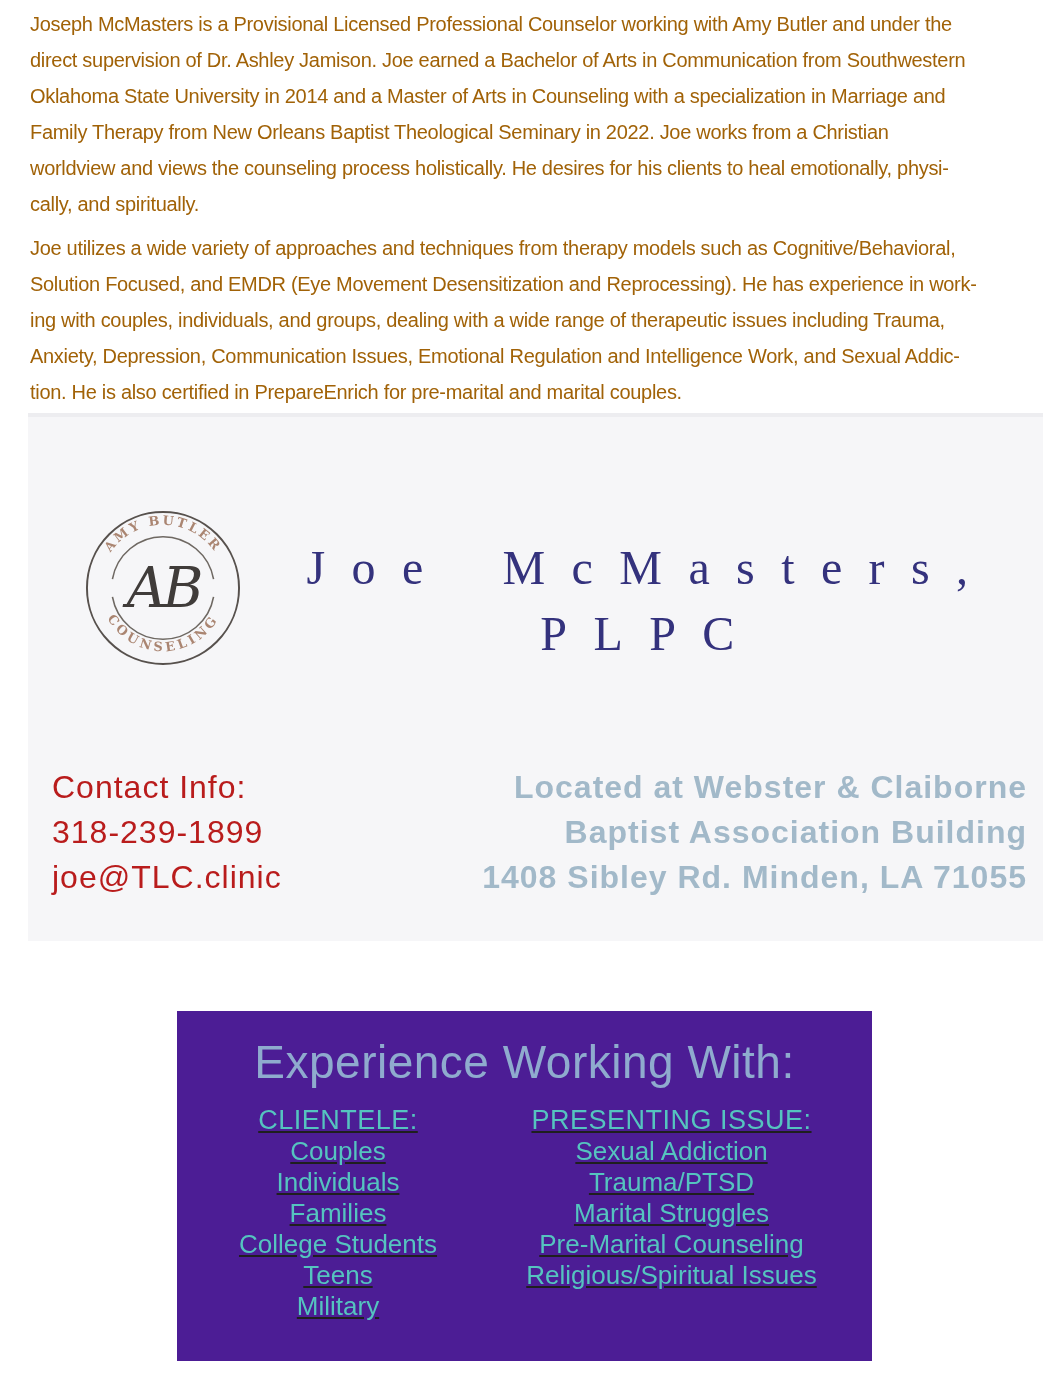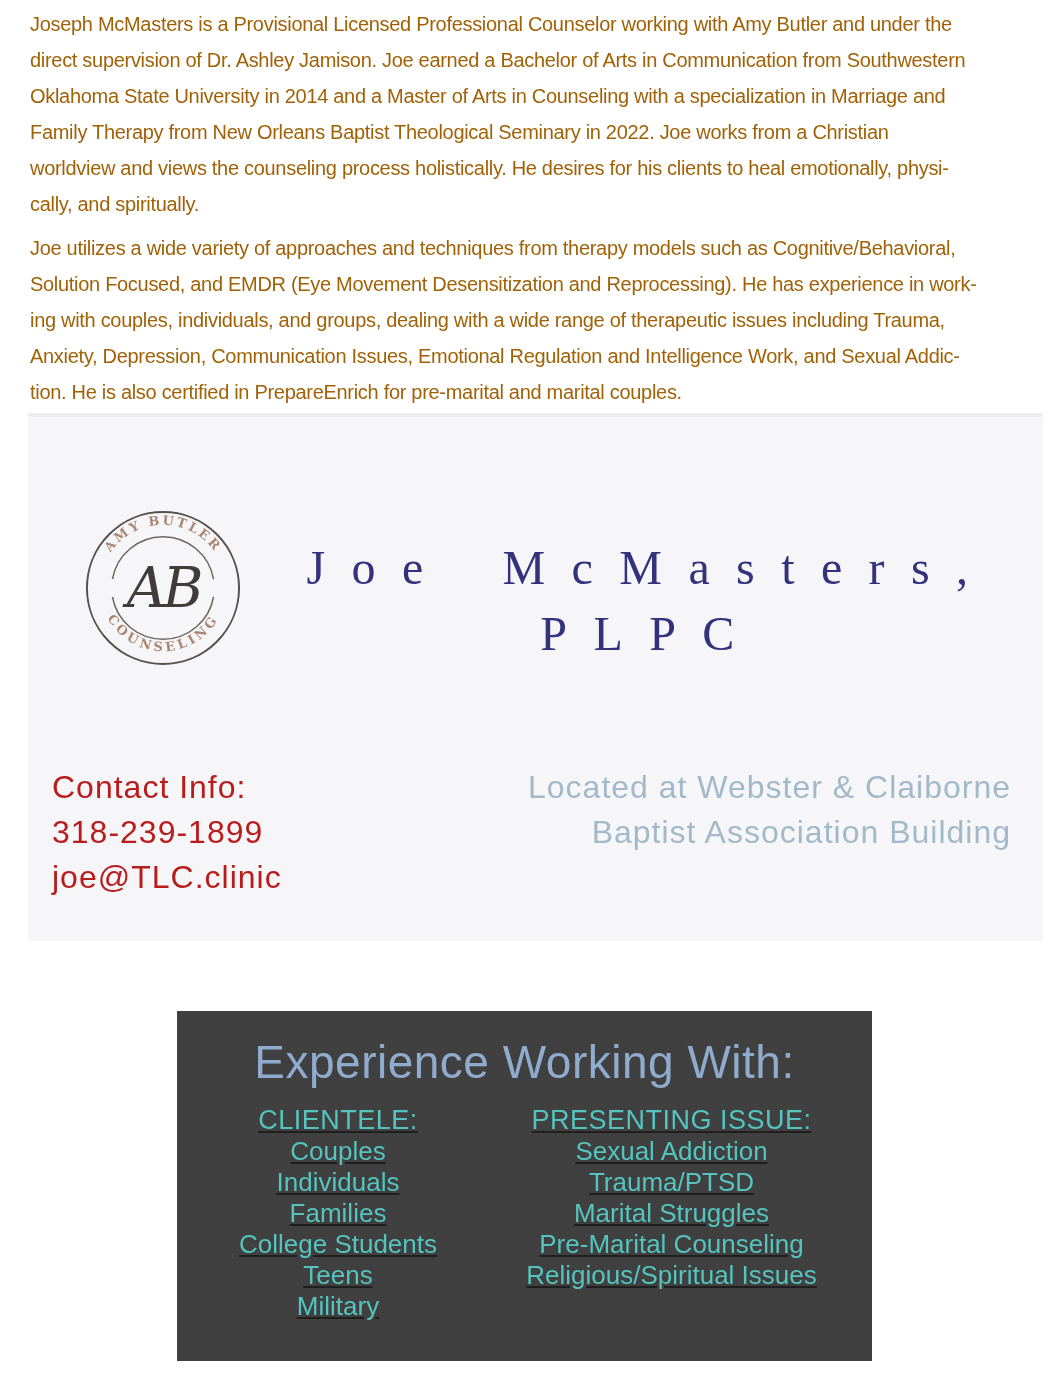--- a/index.html
+++ b/index.html
@@ -14,25 +14,25 @@
   
   .card{position:absolute;left:28px;top:413px;width:1015px;height:528px;background:#f6f6f8;border-top:4px solid #ededf0;box-sizing:border-box;}
   .logo{position:absolute;left:56px;top:92px;width:158px;height:158px;}
 
   .title-block{position:absolute;left:250px;top:118px;width:745px;text-align:center;}
   .title-line{font-family:"Liberation Serif",serif;font-size:48px;line-height:66px;color:#34327d;letter-spacing:0.55em;word-spacing:0.30em;white-space:nowrap;}
 
   .contact-block{position:absolute;left:24px;top:348px;text-align:left;}
   .contact-block .cline{font-size:32px;line-height:45px;letter-spacing:1px;color:#b91c1c;white-space:nowrap;}
 
-  .location-block{position:absolute;right:32px;top:348px;text-align:right;}
+  .location-block{position:absolute;right:16px;top:348px;text-align:right;font-weight:bold;}
   .location-block .lline{font-size:32px;line-height:45px;letter-spacing:1px;color:#a2b9c9;white-space:nowrap;}
 
   
-  .expbox{position:absolute;left:177px;top:1011px;width:695px;height:350px;background:#404040;box-sizing:border-box;}
+  .expbox{position:absolute;left:177px;top:1011px;width:695px;height:350px;background:#4c1d95;box-sizing:border-box;}
   .exp-heading{margin-top:22px;text-align:center;font-size:46px;line-height:58px;color:#8fabce;letter-spacing:0.5px;}
   .exp-columns{display:grid;grid-template-columns:322px 345px;margin-top:14px;text-decoration:underline;}
   .exp-col{text-align:center;}
   .exp-header{font-size:27px;line-height:31px;color:#55c4bf;letter-spacing:0.5px;}
   .exp-item{font-size:26px;line-height:31px;color:#55c4bf;}
 </style>
 </head>
 <body>
 
 <main>
@@ -81,20 +81,21 @@
 
     <div class="contact-block">
       <div class="cline">Contact Info:</div>
       <div class="cline">318-239-1899</div>
       <div class="cline">joe@TLC.clinic</div>
     </div>
 
     <div class="location-block">
       <div class="lline">Located at Webster &amp; Claiborne</div>
       <div class="lline">Baptist Association Building</div>
+      <div class="lline">1408 Sibley Rd. Minden, LA 71055</div>
     </div>
   </section>
 
   <section class="expbox">
     <div class="exp-heading">Experience Working With:</div>
     <div class="exp-columns">
       <div class="exp-col">
         <div class="exp-header">CLIENTELE:</div>
         <div class="exp-item">Couples</div>
         <div class="exp-item">Individuals</div>

